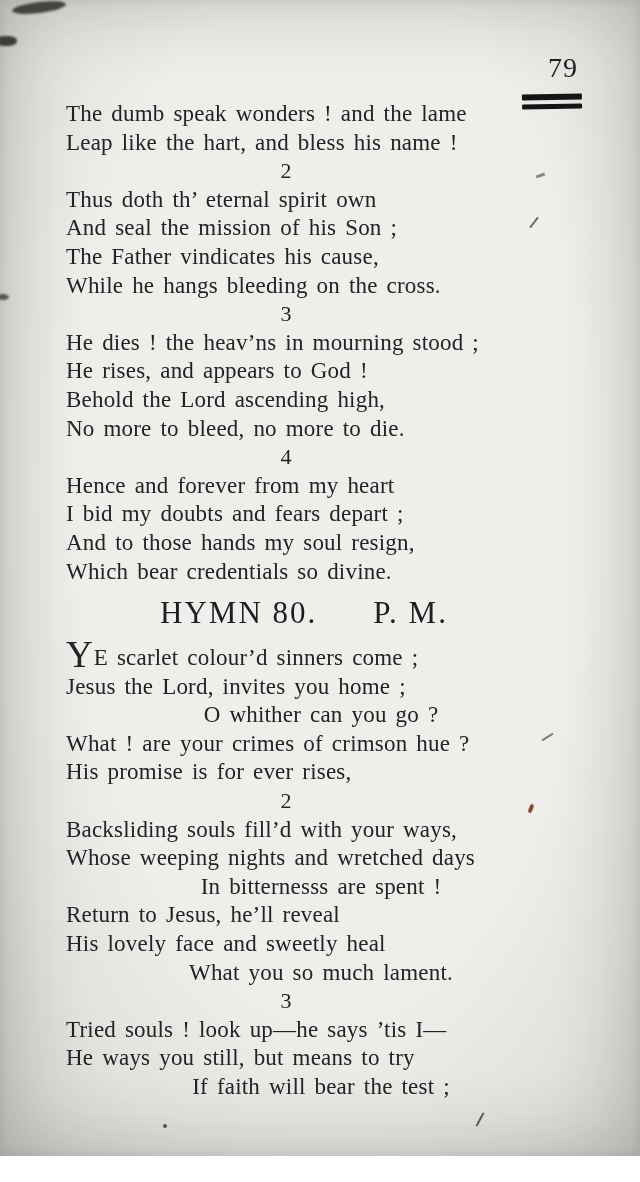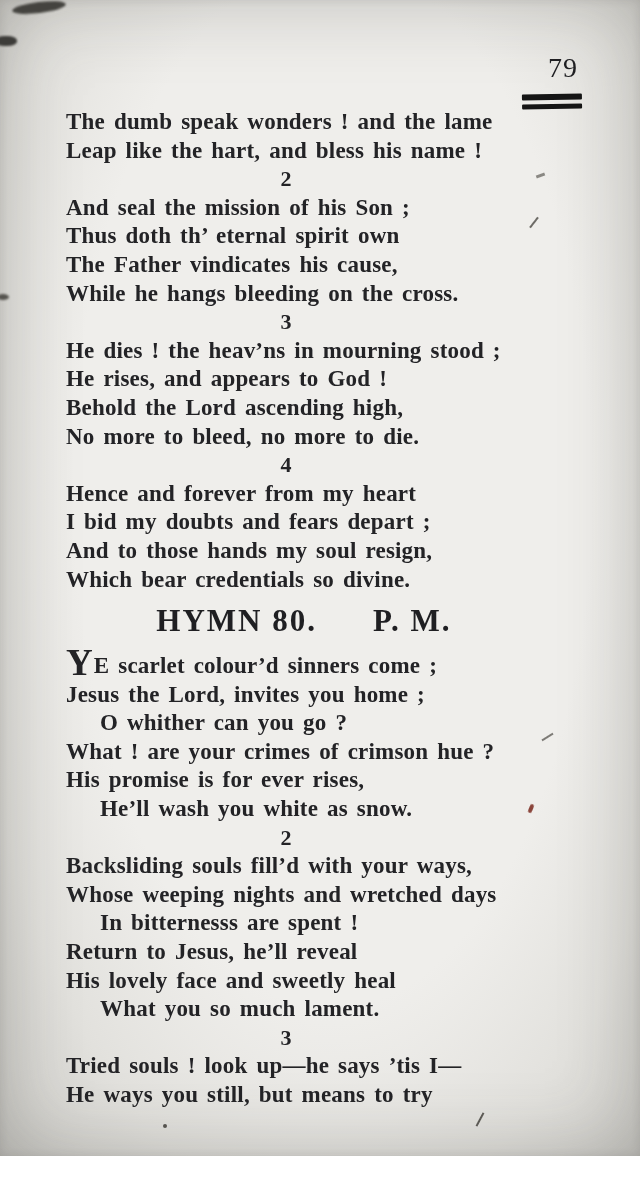--- a/index.html
+++ b/index.html
@@ -49,33 +49,32 @@
     height: 6px;
     background: #151515;
     margin-bottom: 4px;
     border-radius: 1px;
   }
   .dbl-rule .bar:last-child { height: 5px; margin-bottom: 0; }
 
   .text {
     position: absolute;
     left: 66px;
-    top: 108px;
+    top: 100px;
     width: 476px;
-    font-weight: bold;
   }
   .ln {
     margin: 0;
     font-size: 23px;
     line-height: 28.6px;
     white-space: nowrap;
     word-spacing: 3px;
     letter-spacing: 0.2px;
   }
-  .ln.indent { margin-left: 34px; }
+  .ln.indent { margin-left: 34px; text-align: center; }
   .num {
     margin: 0;
     font-size: 22px;
     line-height: 28.6px;
     text-align: center;
     transform: translateX(-18px);
   }
   .heading {
     display: flex;
     justify-content: center;
@@ -117,22 +116,22 @@
     <div class="bar"></div>
     <div class="bar"></div>
   </div>
 
   <div class="text">
 
     <p class="ln">The dumb speak wonders ! and the lame</p>
     <p class="ln">Leap like the hart, and bless his name !</p>
 
     <p class="num">2</p>
+    <p class="ln">Thus doth th’ eternal spirit own</p>
     <p class="ln">And seal the mission of his Son ;</p>
-    <p class="ln">Thus doth th’ eternal spirit own</p>
     <p class="ln">The Father vindicates his cause,</p>
     <p class="ln">While he hangs bleeding on the cross.</p>
 
     <p class="num">3</p>
     <p class="ln">He dies ! the heav’ns in mourning stood ;</p>
     <p class="ln">He rises, and appears to God !</p>
     <p class="ln">Behold the Lord ascending high,</p>
     <p class="ln">No more to bleed, no more to die.</p>
 
     <p class="num">4</p>
@@ -144,28 +143,28 @@
     <div class="heading">
       <span>HYMN 80.</span>
       <span>P. M.</span>
     </div>
 
     <p class="ln"><span class="dropcap">Y</span><span>E scarlet colour’d sinners come ;</span></p>
     <p class="ln">Jesus the Lord, invites you home ;</p>
     <p class="ln indent">O whither can you go ?</p>
     <p class="ln">What ! are your crimes of crimson hue ?</p>
     <p class="ln">His promise is for ever rises,</p>
-    <p class="ln indent">He’ll wash you white as snow.</p>
 
     <p class="num">2</p>
     <p class="ln">Backsliding souls fill’d with your ways,</p>
     <p class="ln">Whose weeping nights and wretched days</p>
     <p class="ln indent">In bitternesss are spent !</p>
     <p class="ln">Return to Jesus, he’ll reveal</p>
     <p class="ln">His lovely face and sweetly heal</p>
     <p class="ln indent">What you so much lament.</p>
 
     <p class="num">3</p>
     <p class="ln">Tried souls ! look up—he says ’tis I—</p>
     <p class="ln">He ways you still, but means to try</p>
+    <p class="ln indent">If faith will bear the test ;</p>
 
   </div>
 </div>
 
 </body></html>

